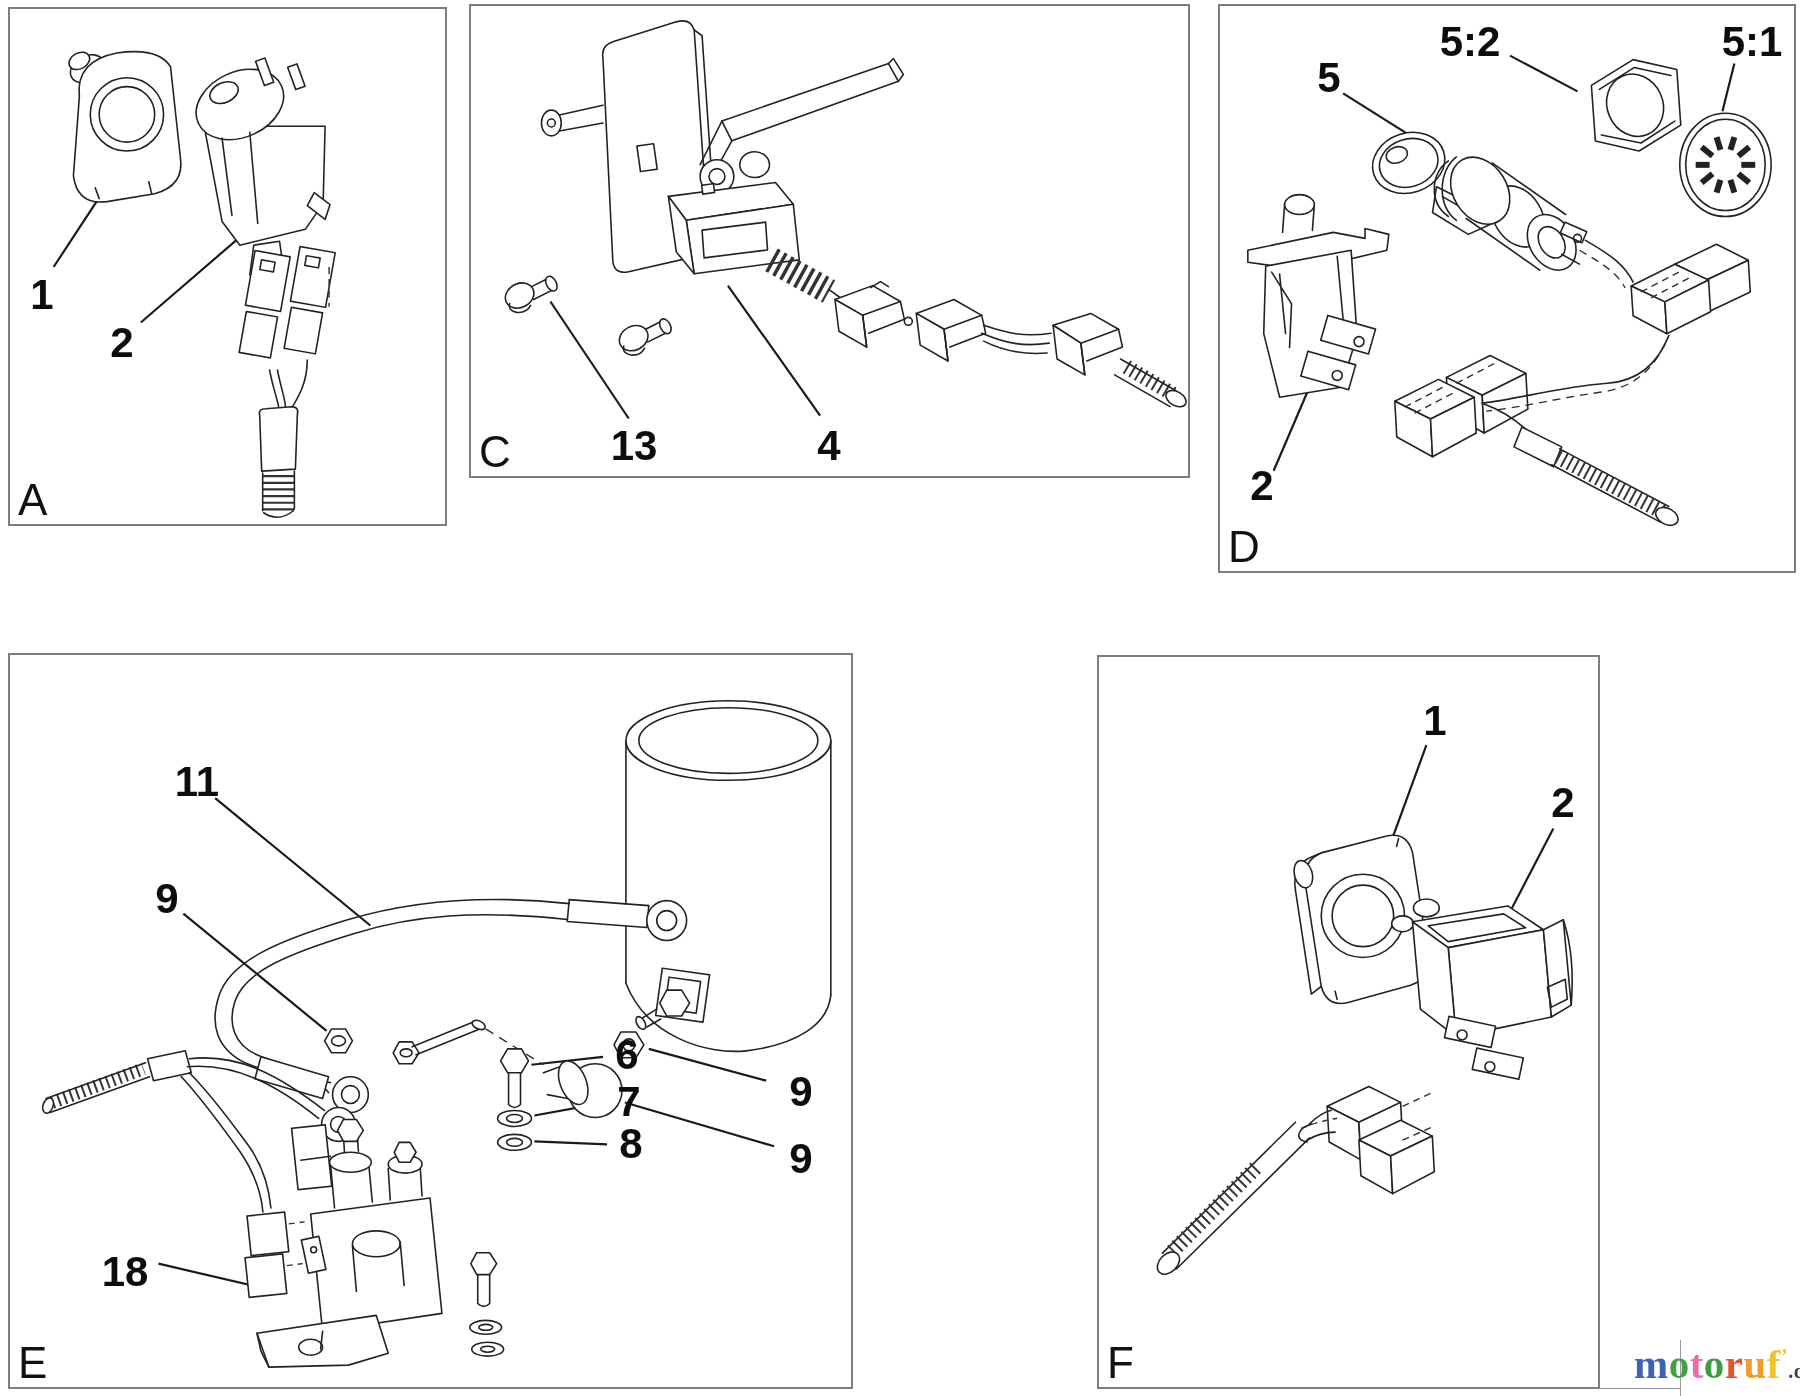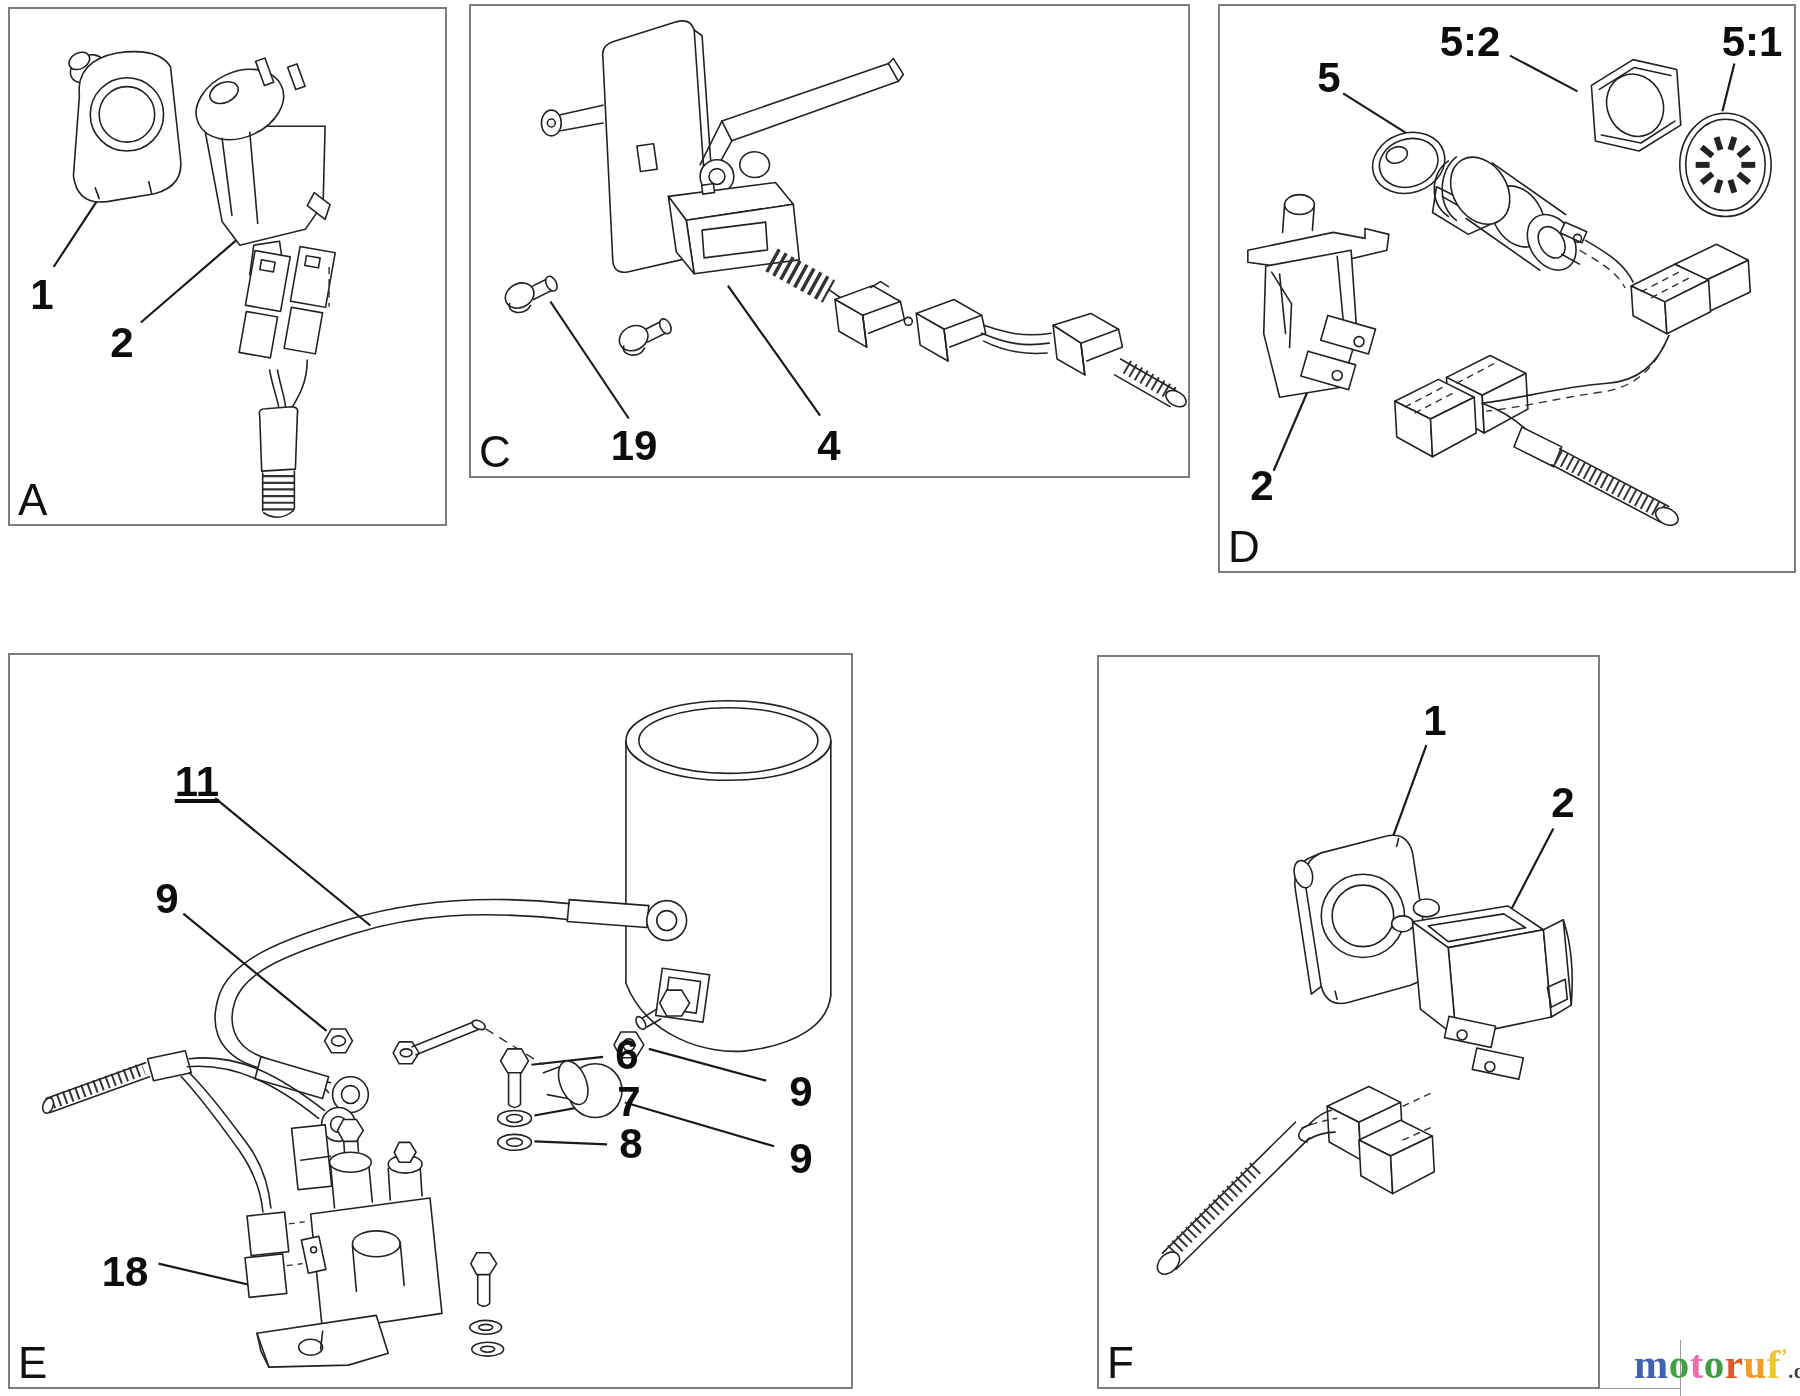--- a/index.html
+++ b/index.html
@@ -147,21 +147,21 @@
         <ellipse class="fw" cx="48" cy="292" rx="15" ry="12" transform="rotate(-28 48 292)"></ellipse>
         <path class="ln" d="M 38 300 Q 36 307 45 309 Q 55 310 59 302"></path>
       </g>
       <g>
         <path class="ln" d="M 173 327 L 193 317 M 177 339 L 197 329"></path>
         <ellipse class="fw" cx="195" cy="323" rx="5" ry="8" transform="rotate(-28 195 323)"></ellipse>
         <ellipse class="fw" cx="163" cy="335" rx="15" ry="12" transform="rotate(-28 163 335)"></ellipse>
         <path class="ln" d="M 153 343 Q 151 350 160 352 Q 170 353 174 345"></path>
       </g>
     </svg>
-    <div class="callout" style="left:163px;top:440px;">19</div>
+    <div class="callout" style="left:163px;top:440px;">13</div>
     <div class="callout" style="left:358px;top:440px;">4</div>
     <div class="panel-letter">C</div>
   </div>
 
   <div class="panel" style="left:1218px;top:4px;width:578px;height:569px;">
     <svg viewBox="0 0 578 569">
       <line class="leader" x1="124" y1="88" x2="194" y2="132"></line>
       <line class="leader" x1="292" y1="50" x2="360" y2="86"></line>
       <line class="leader" x1="518" y1="58" x2="506" y2="106"></line>
       <line class="leader" x1="54" y1="468" x2="90" y2="384"></line>
@@ -380,21 +380,21 @@
       </g>
       <g>
         <polygon class="fw" points="489,612 482,601 469,601 463,612 469,623 482,623"></polygon>
         <path class="ln" d="M 470 623 L 470 652 M 482 623 L 482 652 M 470 652 Q 476 658 482 652"></path>
         <ellipse class="fw" cx="478" cy="676" rx="16" ry="7"></ellipse>
         <ellipse class="ln" cx="478" cy="676" rx="7" ry="3"></ellipse>
         <ellipse class="fw" cx="480" cy="698" rx="16" ry="7"></ellipse>
         <ellipse class="ln" cx="480" cy="698" rx="7" ry="3"></ellipse>
       </g>
     </svg>
-    <div class="callout" style="left:187px;top:127px;text-decoration:underline;">11</div>
+    <div class="callout" style="left:187px;top:127px;">11</div>
     <div class="callout" style="left:157px;top:244px;">9</div>
     <div class="callout" style="left:791px;top:437px;">9</div>
     <div class="callout" style="left:791px;top:504px;">9</div>
     <div class="callout" style="left:115px;top:617px;">18</div>
     <div class="callout" style="left:617px;top:400px;">6</div>
     <div class="callout" style="left:619px;top:447px;">7</div>
     <div class="callout" style="left:621px;top:489px;">8</div>
     <div class="panel-letter">E</div>
   </div>
 

